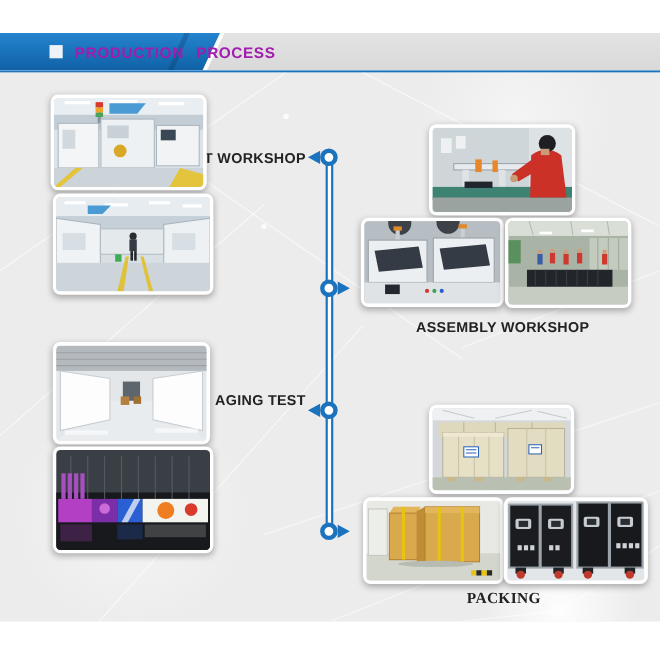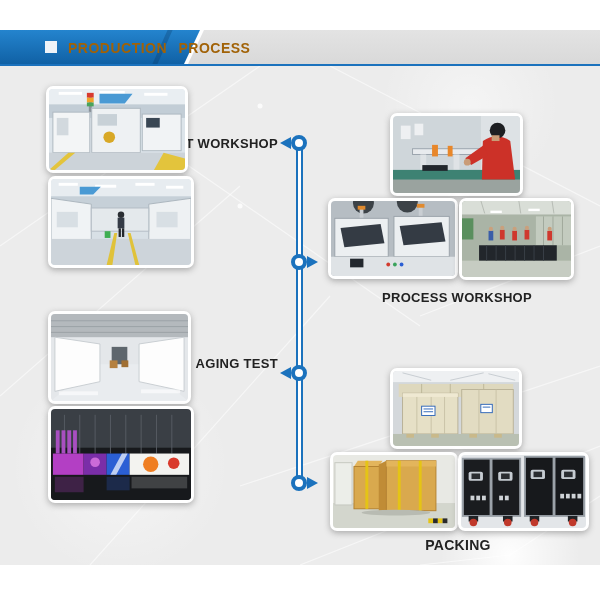--- a/index.html
+++ b/index.html
@@ -9,21 +9,21 @@
   .band-gray{position:absolute;left:188px;top:30px;width:412px;height:34px;
              background:linear-gradient(180deg,#e3e3e3,#d9d9d9);
              clip-path:polygon(16px 0,100% 0,100% 100%,0 100%);}
   .band-blue{position:absolute;left:0;top:30px;width:200px;height:34px;
              background:linear-gradient(180deg,#2484ce,#1061a5);
              clip-path:polygon(0 0,100% 0,92% 100%,0 100%);}
   .band-stripe{position:absolute;left:160px;top:0;width:5px;height:34px;
                background:rgba(8,50,92,.28);transform:skewX(-24deg);}
   .band-underline{position:absolute;left:0;top:64px;width:600px;height:2px;background:#1b72bd;}
   .hdr-square{position:absolute;left:45px;top:41px;width:12px;height:12px;background:#eef3f8;}
-  .hdr-title{position:absolute;left:68px;top:40px;color:#a16207;font-size:14px;font-weight:700;
+  .hdr-title{position:absolute;left:68px;top:40px;color:#a21caf;font-size:14px;font-weight:700;
              letter-spacing:.5px;word-spacing:7px;white-space:nowrap;}
   
   .content{position:absolute;left:0;top:66px;width:600px;height:499px;
            background-image:
              radial-gradient(circle 70px at 510px 489px, rgba(255,255,255,.95), rgba(255,255,255,0)),
              radial-gradient(circle 110px at 120px 400px, rgba(255,255,255,.5), rgba(255,255,255,0)),
              radial-gradient(circle 90px at 470px 40px, rgba(255,255,255,.45), rgba(255,255,255,0));
            background-color:#ececec;}
   .netlines{position:absolute;left:0;top:0;width:100%;height:100%;}
   
@@ -34,21 +34,21 @@
   .flag-left{position:absolute;width:0;height:0;border-top:6px solid transparent;
              border-bottom:6px solid transparent;border-right:11px solid #1b72bd;}
   .flag-right{position:absolute;width:0;height:0;border-top:6px solid transparent;
               border-bottom:6px solid transparent;border-left:11px solid #1b72bd;}
   
   .stage-label{position:absolute;color:#222;font-weight:700;font-size:13px;
                letter-spacing:.3px;white-space:nowrap;}
   .lbl-smt{right:322px;top:136px;}
   .lbl-aging{right:322px;top:356px;}
   .lbl-assembly{left:357px;width:200px;top:290px;text-align:center;}
-  .lbl-packing{left:358px;width:200px;top:537px;text-align:center;font-size:14px;}
+  .lbl-packing{left:358px;width:200px;top:537px;text-align:center;font-size:14px;font-family:Liberation Serif, serif;}
   
   .photo{position:absolute;background:#fff;border-radius:7px;padding:3px;box-sizing:border-box;
          box-shadow:0 2px 6px rgba(70,70,70,.4);}
   .photo .ph{width:100%;height:100%;border-radius:4px;overflow:hidden;position:relative;}
   .photo svg{display:block;width:100%;height:100%;}
 </style>
 </head>
 <body>
 
 <div class="page">
@@ -92,21 +92,21 @@
   <div class="tl-node" style="left:291px;top:254px;"></div>
   <div class="flag-right" style="left:307px;top:256px;"></div>
 
   <div class="tl-node" style="left:291px;top:365px;"></div>
   <div class="flag-left" style="left:280px;top:367px;"></div>
 
   <div class="tl-node" style="left:291px;top:475px;"></div>
   <div class="flag-right" style="left:307px;top:477px;"></div>
 
   <div class="stage-label lbl-smt">SMT WORKSHOP</div>
-  <div class="stage-label lbl-assembly">PROCESS WORKSHOP</div>
+  <div class="stage-label lbl-assembly">ASSEMBLY WORKSHOP</div>
   <div class="stage-label lbl-aging">AGING TEST</div>
   <div class="stage-label lbl-packing">PACKING</div>
 
   <div class="photo" style="left:46px;top:86px;width:142px;height:87px;">
     <div class="ph">
         <svg viewBox="0 0 140 84" preserveAspectRatio="none">
       <rect width="140" height="84" fill="#dce4ea"></rect>
       <rect width="140" height="16" fill="#e9eef2"></rect>
       <rect x="10" y="3" width="24" height="3" fill="#fff"></rect>
           <rect x="52" y="2" width="26" height="3" fill="#fff"></rect>

